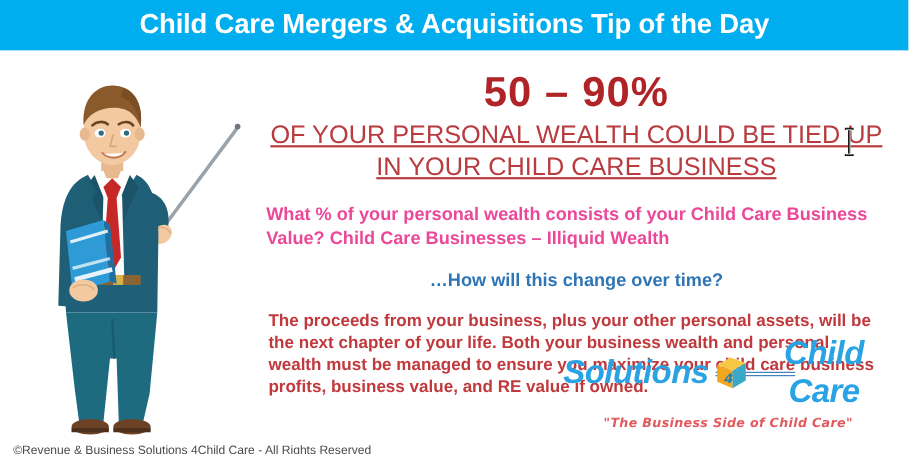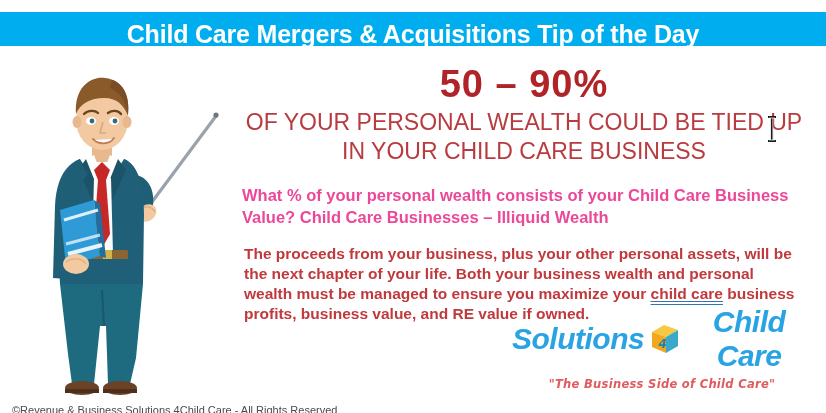--- a/index.html
+++ b/index.html
@@ -11,21 +11,21 @@
     height: 413px;
     overflow: hidden;
     background: #ffffff;
     font-family: "Liberation Sans", sans-serif;
     position: relative;
   }
 
   
   #header-banner {
     position: absolute;
-    left: 0; top: 12px;
+    left: 0; top: 0;
     width: 826px;
     height: 46px;
     background: #00aef0;
     display: flex;
     align-items: center;
     justify-content: center;
     overflow: hidden;
   }
   #header-title {
     color: #ffffff;
@@ -74,20 +74,21 @@
     line-height: 44px;
   }
   #headline-sub {
     text-align: center;
     color: #b83b3f;
     font-size: 23px;
     font-weight: normal;
     line-height: 29px;
     margin-top: 2px;
     padding: 0 4px;
+    text-decoration: underline;
   }
 
   #body-question {
     color: #ec4899;
     font-size: 16.5px;
     font-weight: bold;
     line-height: 22px;
     margin-top: 18px;
     padding: 0 6px 0 6px;
   }
@@ -259,20 +260,21 @@
   </div>
 
   <div id="content-column">
 
     <div id="headline-percent">50 – 90%</div>
 
     <div id="headline-sub">OF YOUR PERSONAL WEALTH COULD BE TIED UP IN YOUR CHILD CARE BUSINESS</div>
 
     <div id="body-question">What % of your personal wealth consists of your Child Care Business Value? Child Care Businesses – Illiquid Wealth</div>
 
+    <div id="change-over-time">…How will this change over time?</div>
 
     <div id="proceeds-paragraph"><span>The proceeds from your business, plus your other personal assets, will be the next chapter of your life.  Both your business wealth and personal wealth must be managed to ensure you maximize your </span><span class="spell-underline">child care</span><span> business profits, business value, and RE value if owned.</span></div>
 
   </div>
 
   <div id="logo-block">
     <div id="logo-wordmark">
       <span>Solutions</span>
       <span id="logo-cube">
         <svg viewBox="0 0 34 32" width="34" height="32" xmlns="http://www.w3.org/2000/svg">

